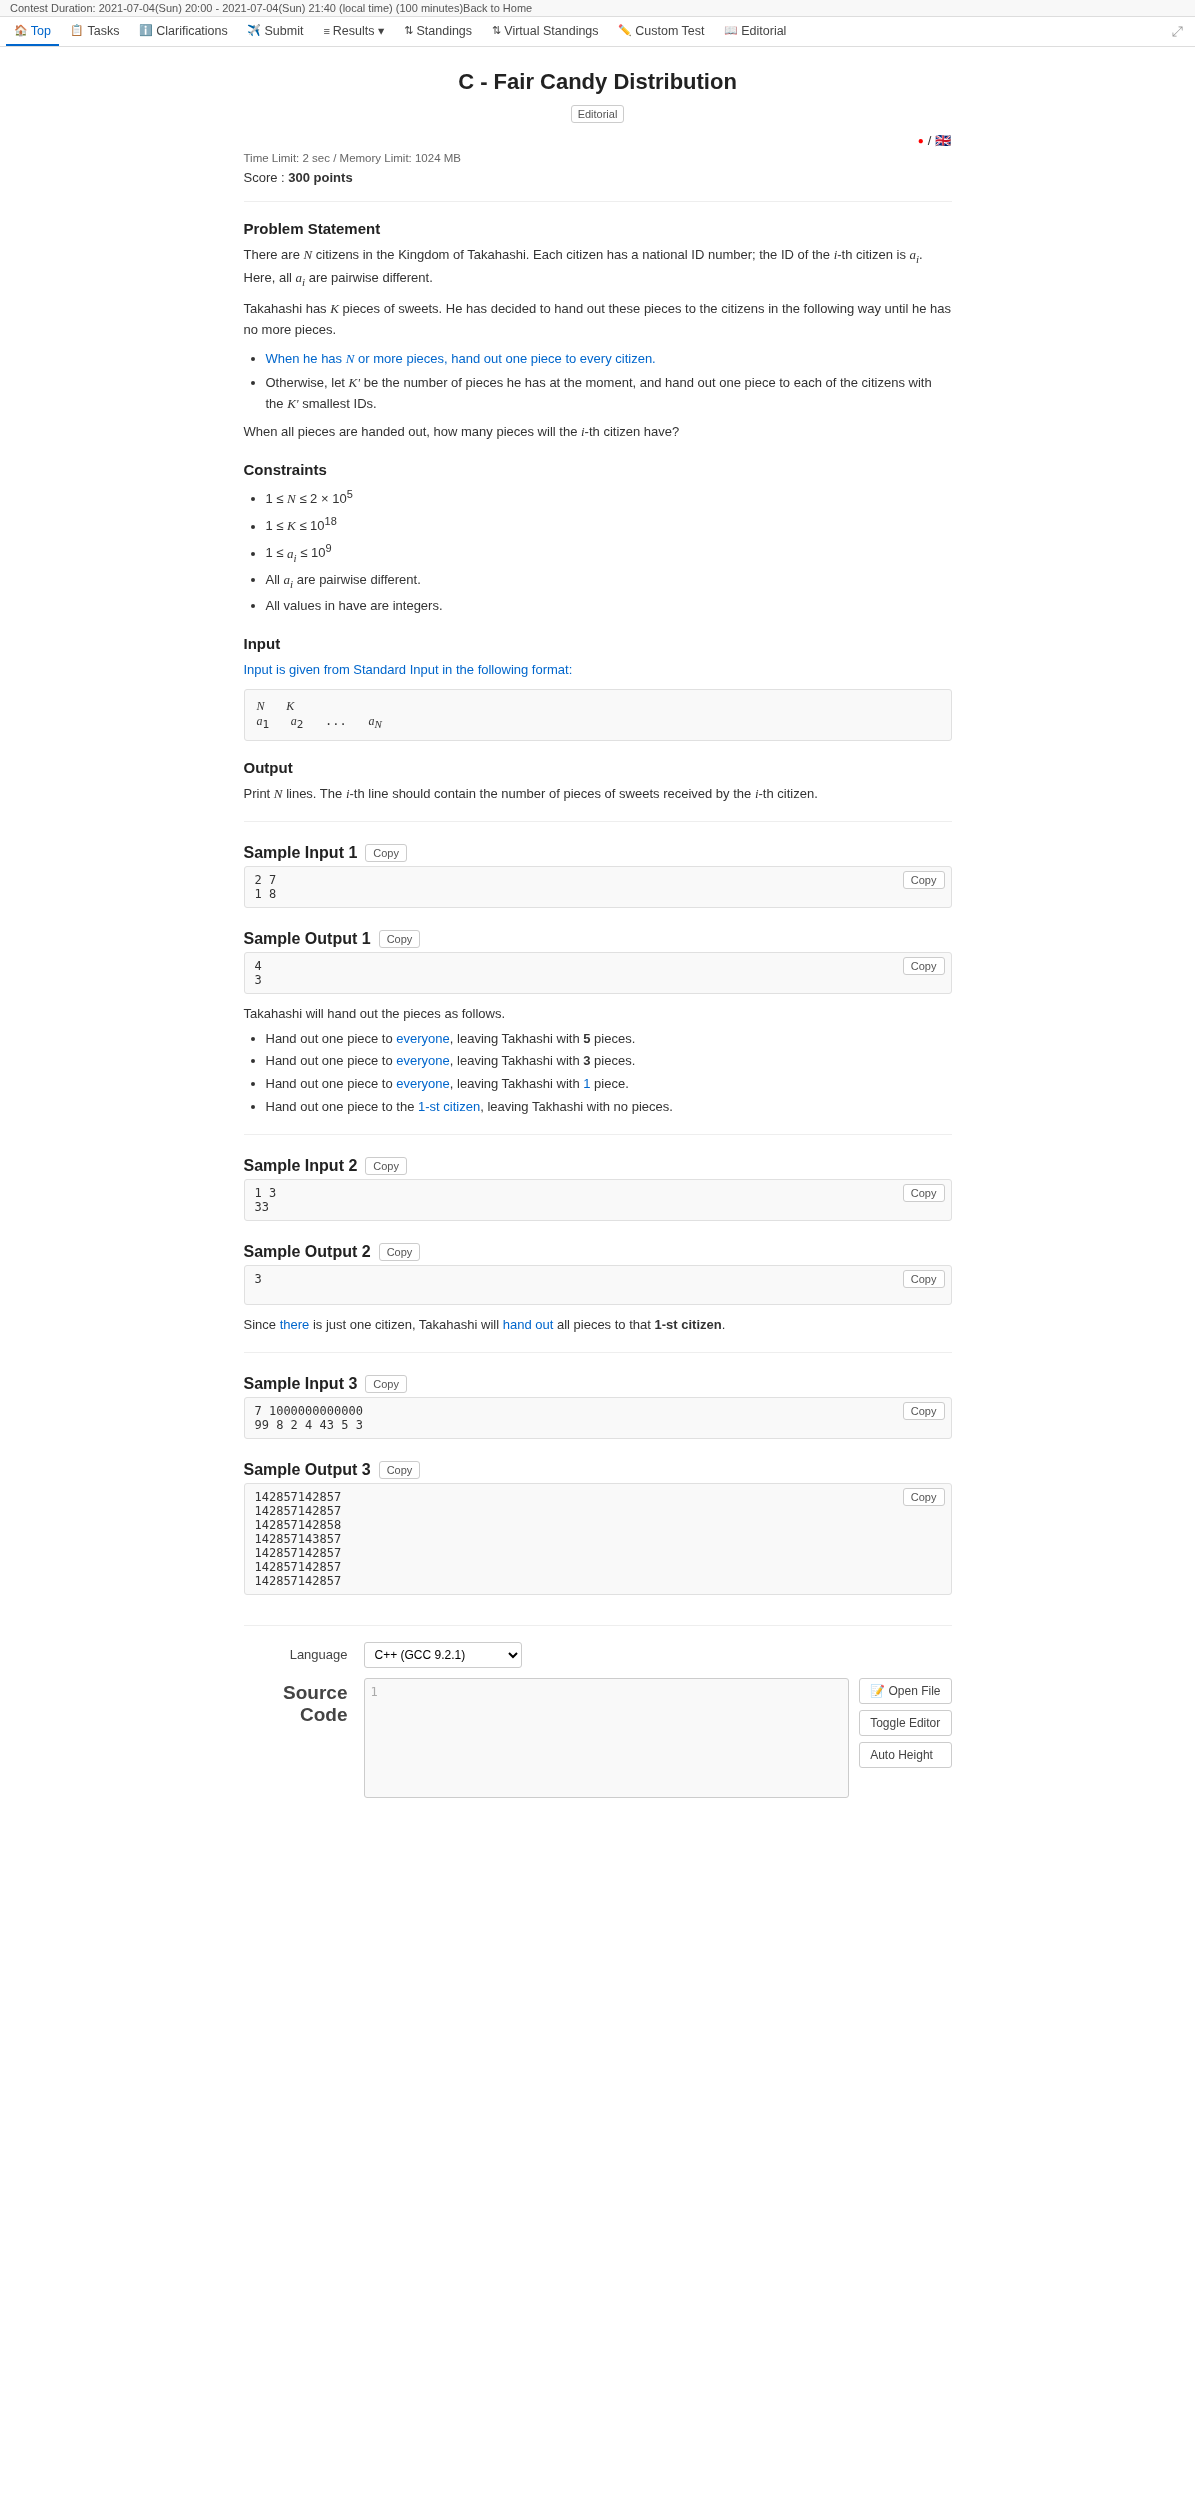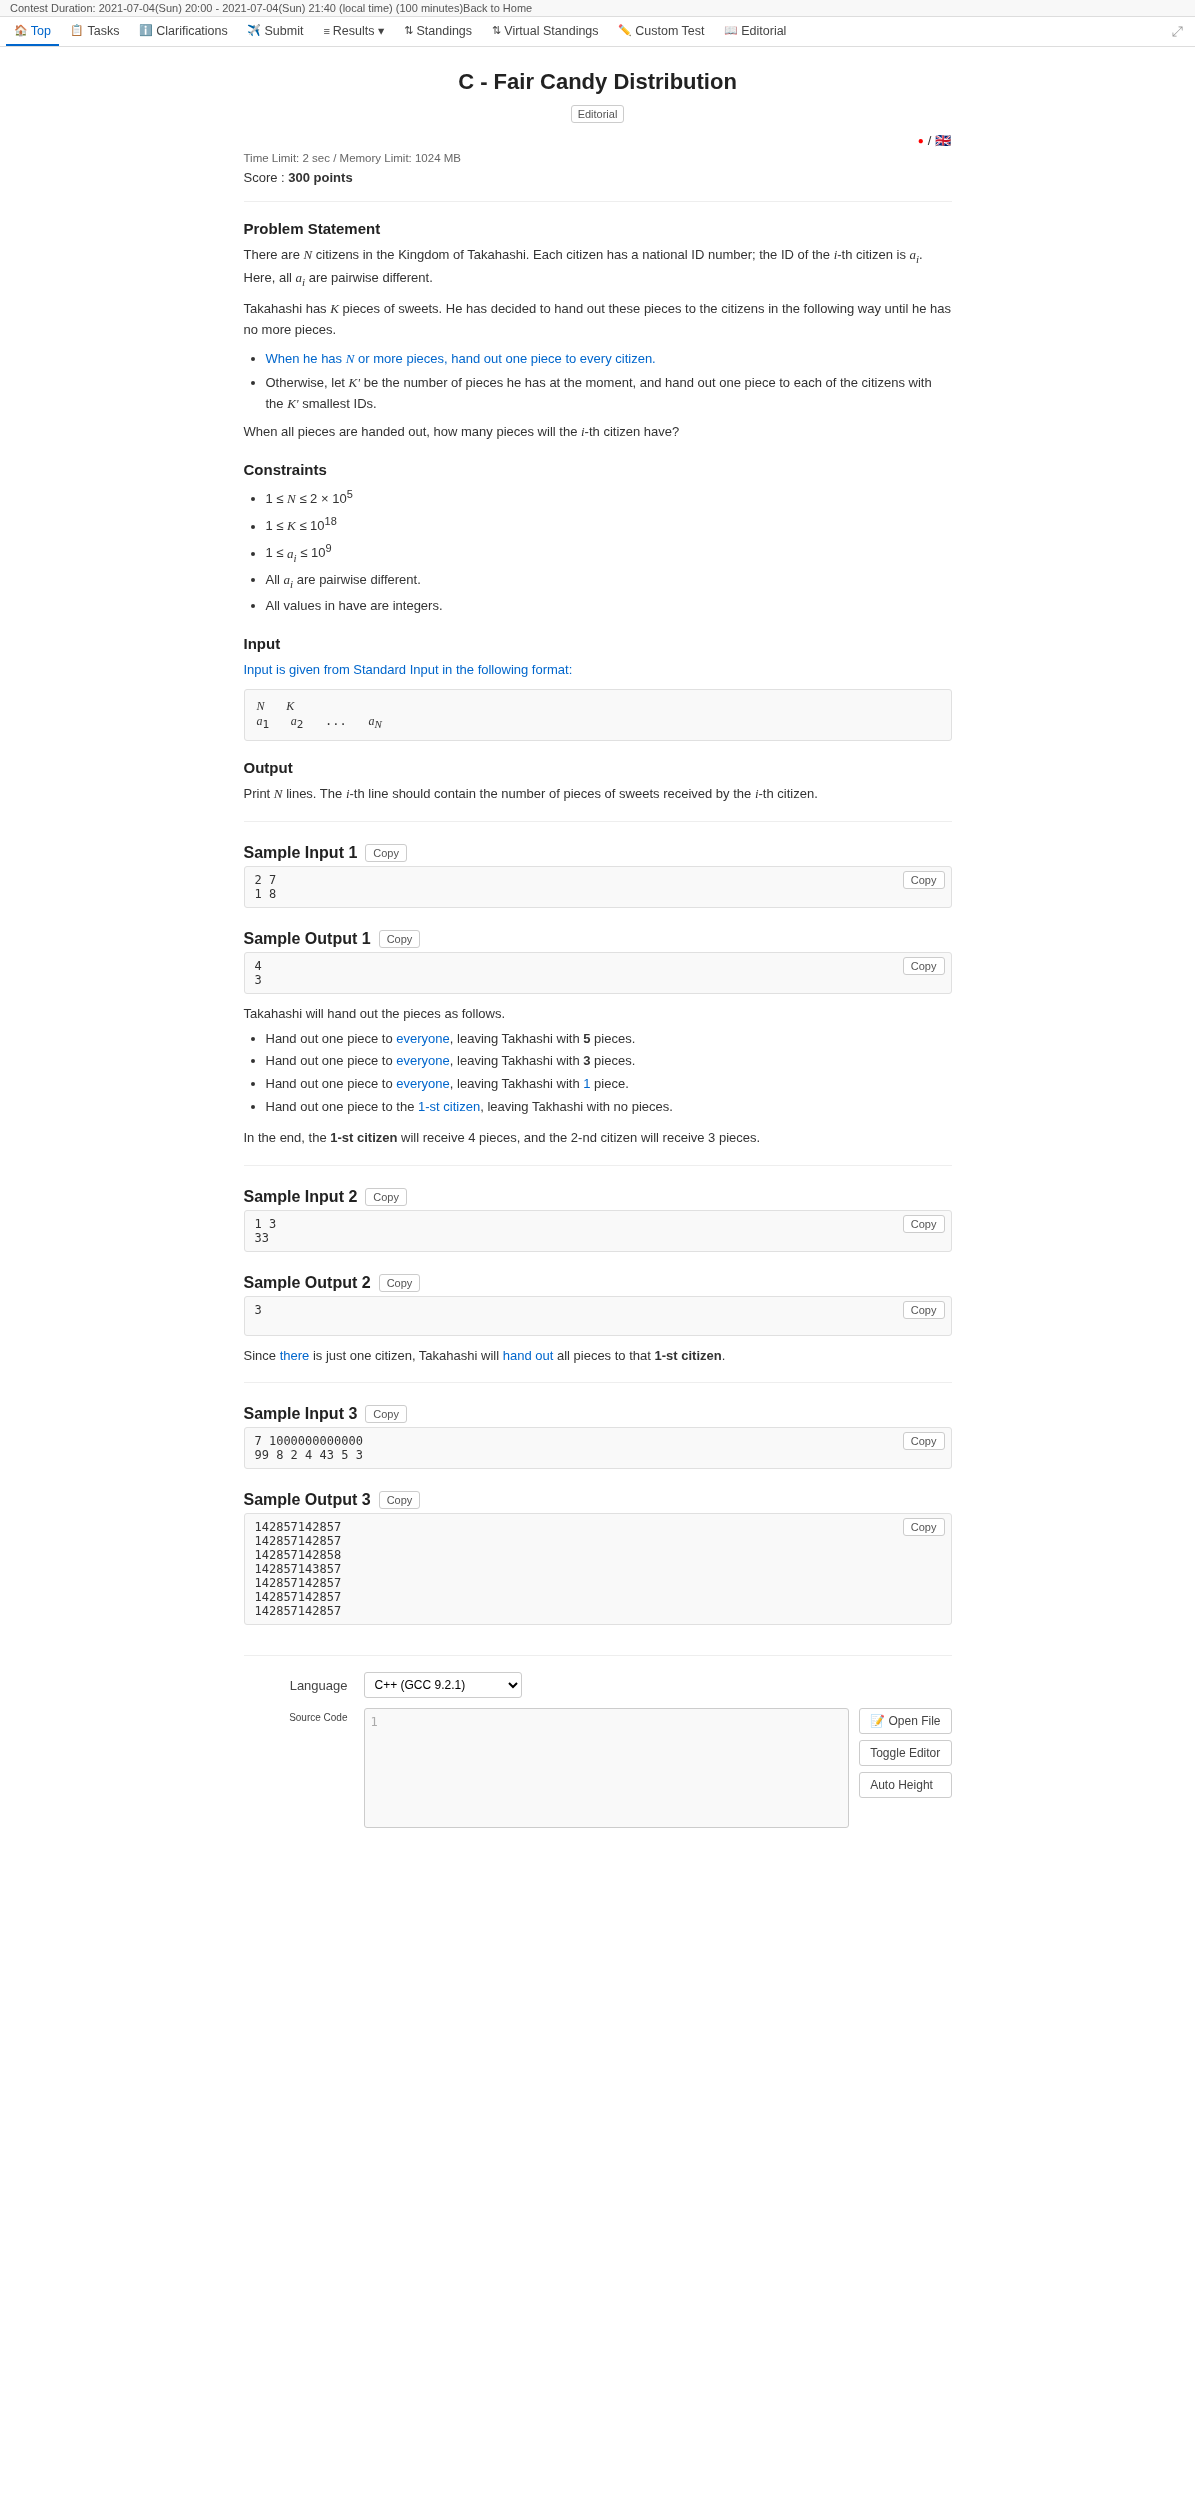--- a/index.html
+++ b/index.html
@@ -218,25 +218,26 @@
       font-size: 12px;
       width: 158px;
       background: #fff;
     }
     .source-row {
       display: flex;
       align-items: flex-start;
     }
     .source-label {
       width: 120px;
-      font-size: 10px;
+      font-size: 19px;
       color: #444;
       text-align: right;
       padding-right: 16px;
       padding-top: 4px;
+      font-weight: bold;
     }
     .source-editor {
       flex: 1;
       background: #f9f9f9;
       border: 1px solid #ccc;
       border-radius: 3px;
       min-height: 120px;
       font-family: monospace;
       font-size: 12px;
       padding: 6px;
@@ -403,23 +404,20 @@
 
   <div class="explanation">
     <p>Takahashi will hand out the pieces as follows.</p>
     <ul>
       <li>Hand out one piece to <span class="highlight-blue">everyone</span>, leaving Takhashi with <strong>5</strong> pieces.</li>
       <li>Hand out one piece to <span class="highlight-blue">everyone</span>, leaving Takhashi with <strong>3</strong> pieces.</li>
       <li>Hand out one piece to <span class="highlight-blue">everyone</span>, leaving Takhashi with <span class="highlight-blue">1</span> piece.</li>
       <li>Hand out one piece to the <span class="highlight-blue">1-st citizen</span>, leaving Takhashi with no pieces.</li>
     </ul>
   </div>
-  <p class="explanation highlight-blue">
-    In the end, the <strong>1-st citizen</strong> will receive 4 pieces, and the 2-nd citizen will receive 3 pieces.
-  </p>
 
   <hr class="divider">
 
   <div class="sample-heading-row">
     <span class="sample-heading">Sample Input 2</span>
     <button class="copy-btn">Copy</button>
   </div>
   <div class="sample-box">
     <span>1 3<br>33</span>
     <button class="inner-copy">Copy</button>

